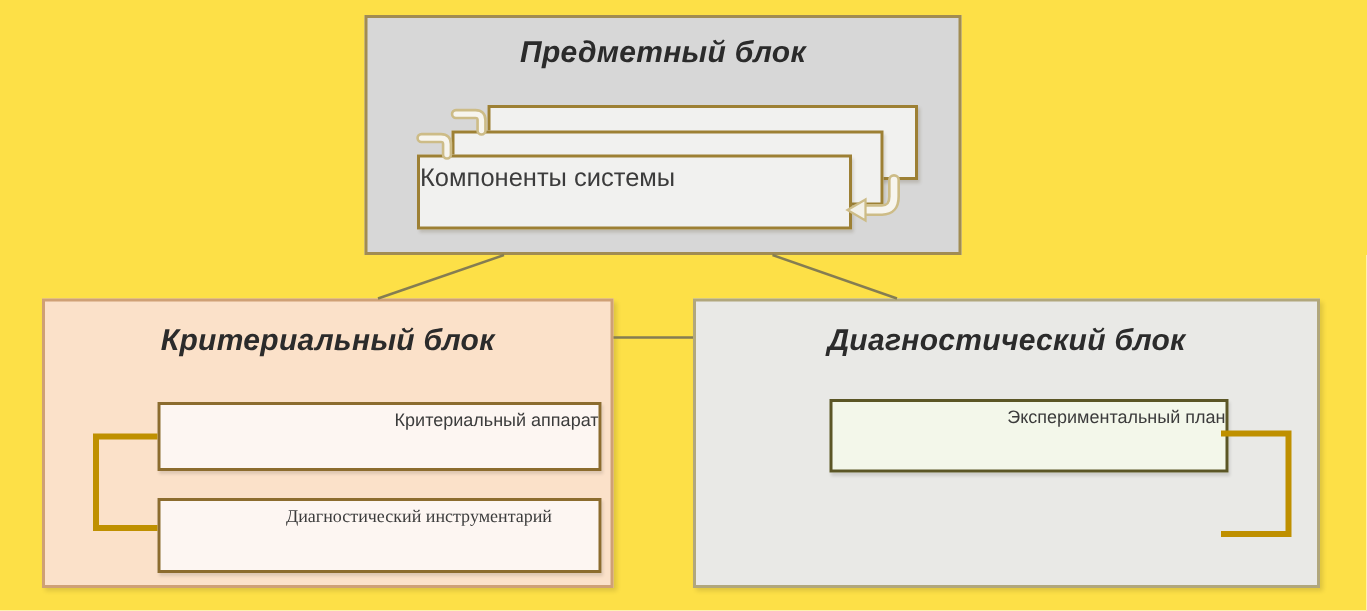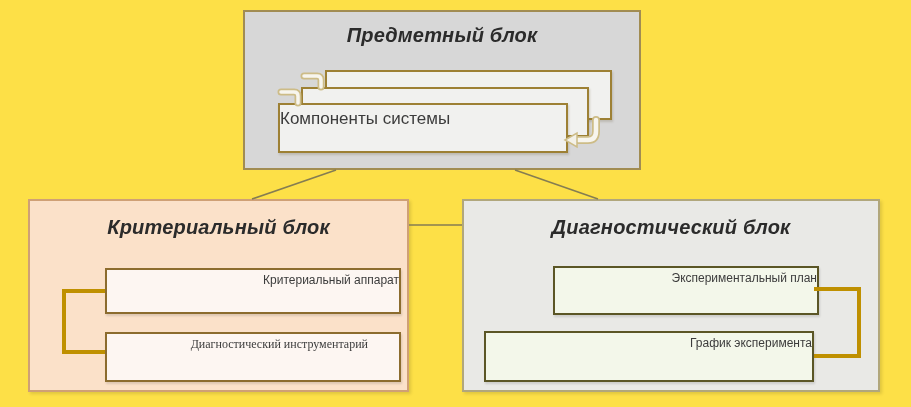--- a/index.html
+++ b/index.html
@@ -92,23 +92,20 @@
   <div class="item-box op-item op-box2">
     <span class="item-label">Диагностический инструментарий</span>
   </div>
 
   <div class="block regulatory-block">
     <div class="block-title">Диагностический блок</div>
   </div>
   <div class="item-box reg-item reg-box1">
     <span class="item-label">Экспериментальный план</span>
   </div>
-  <div class="item-box reg-item reg-box2">
-    <span class="item-label">График эксперимента</span>
-  </div>
 
   <svg class="overlay" viewBox="0 0 911 407" xmlns="http://www.w3.org/2000/svg">
 
     <path class="thin-line" d="M336,170 L252,199"></path>
     <path class="thin-line" d="M515,170 L598,199"></path>
 
     <path class="thin-line" d="M409,225 L462,225"></path>
 
     <path class="bracket" d="M105,291 L64,291 L64,352 L105,352"></path>
 

